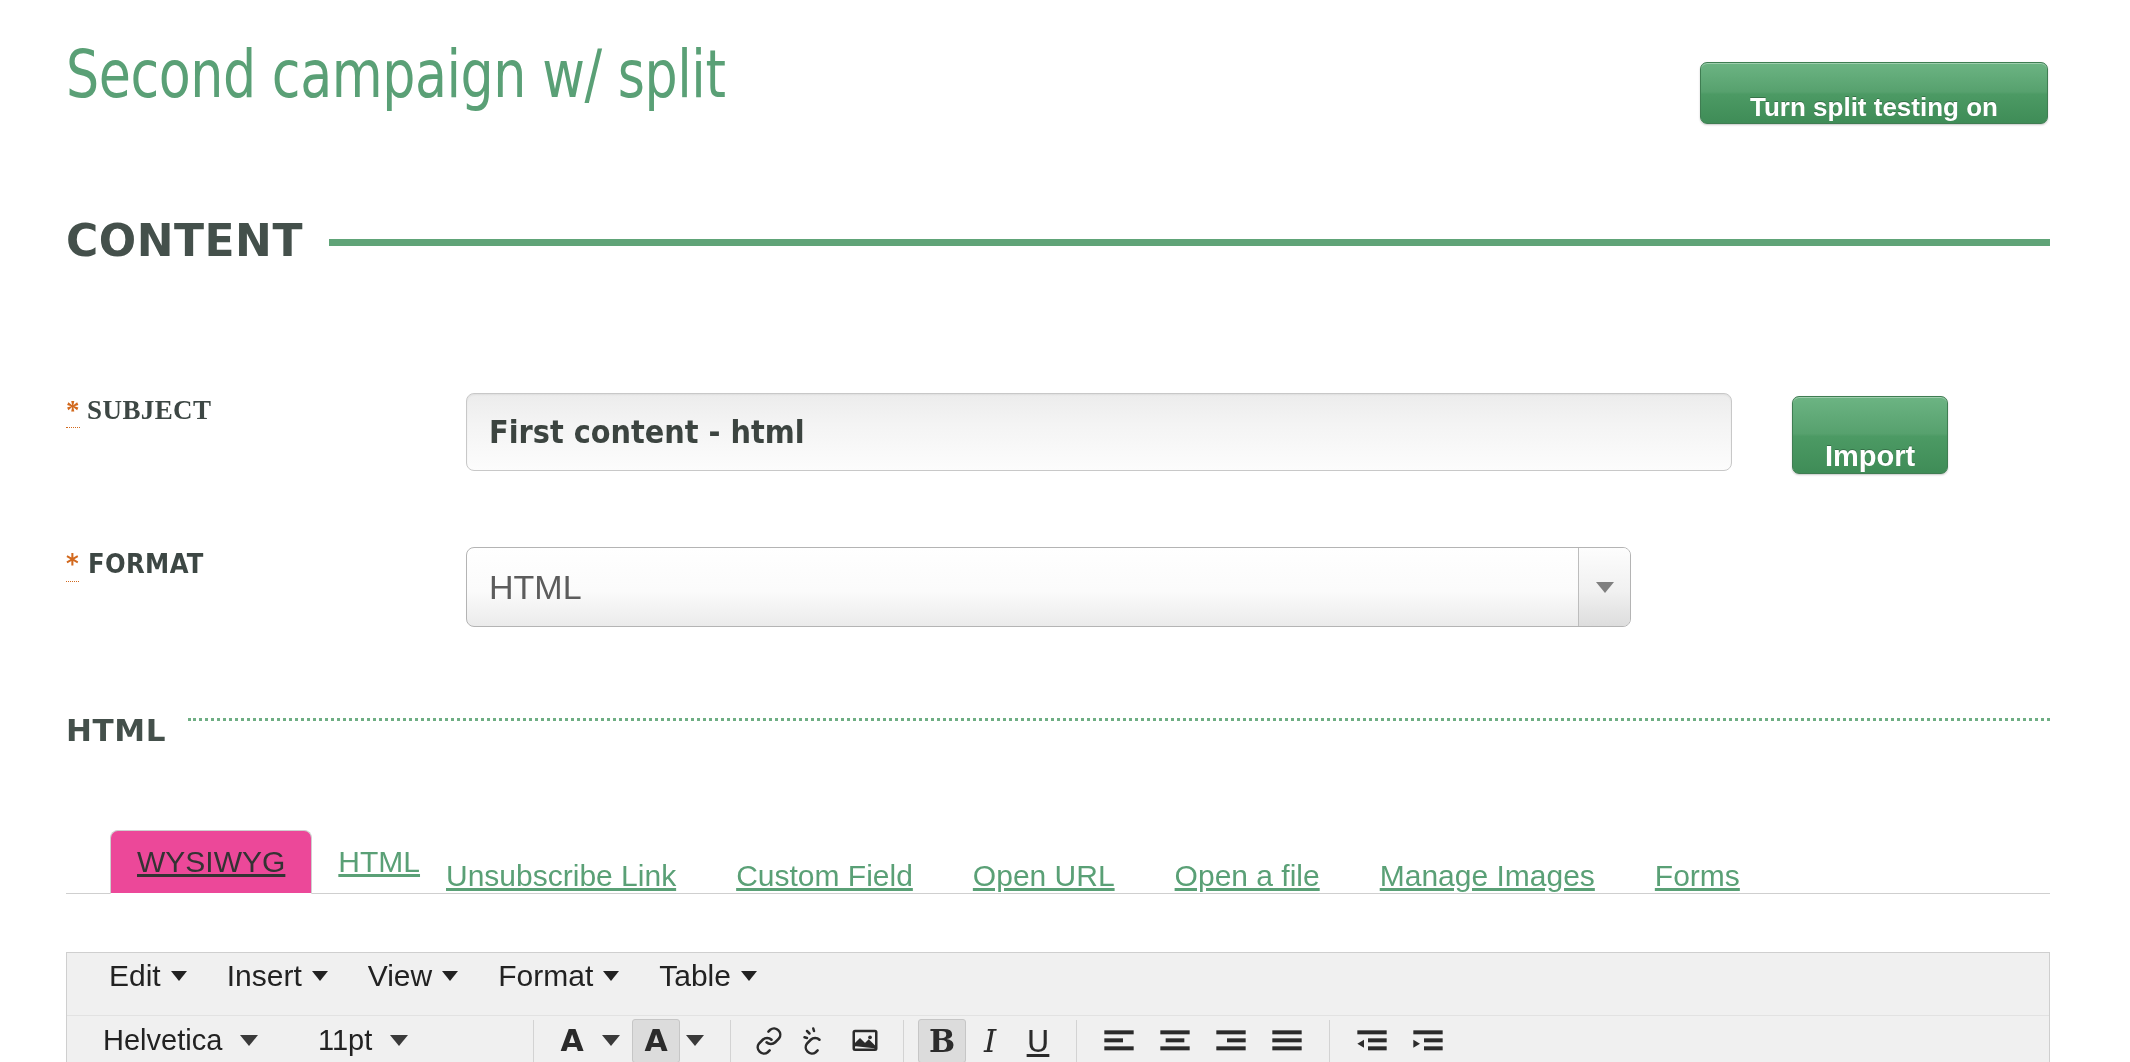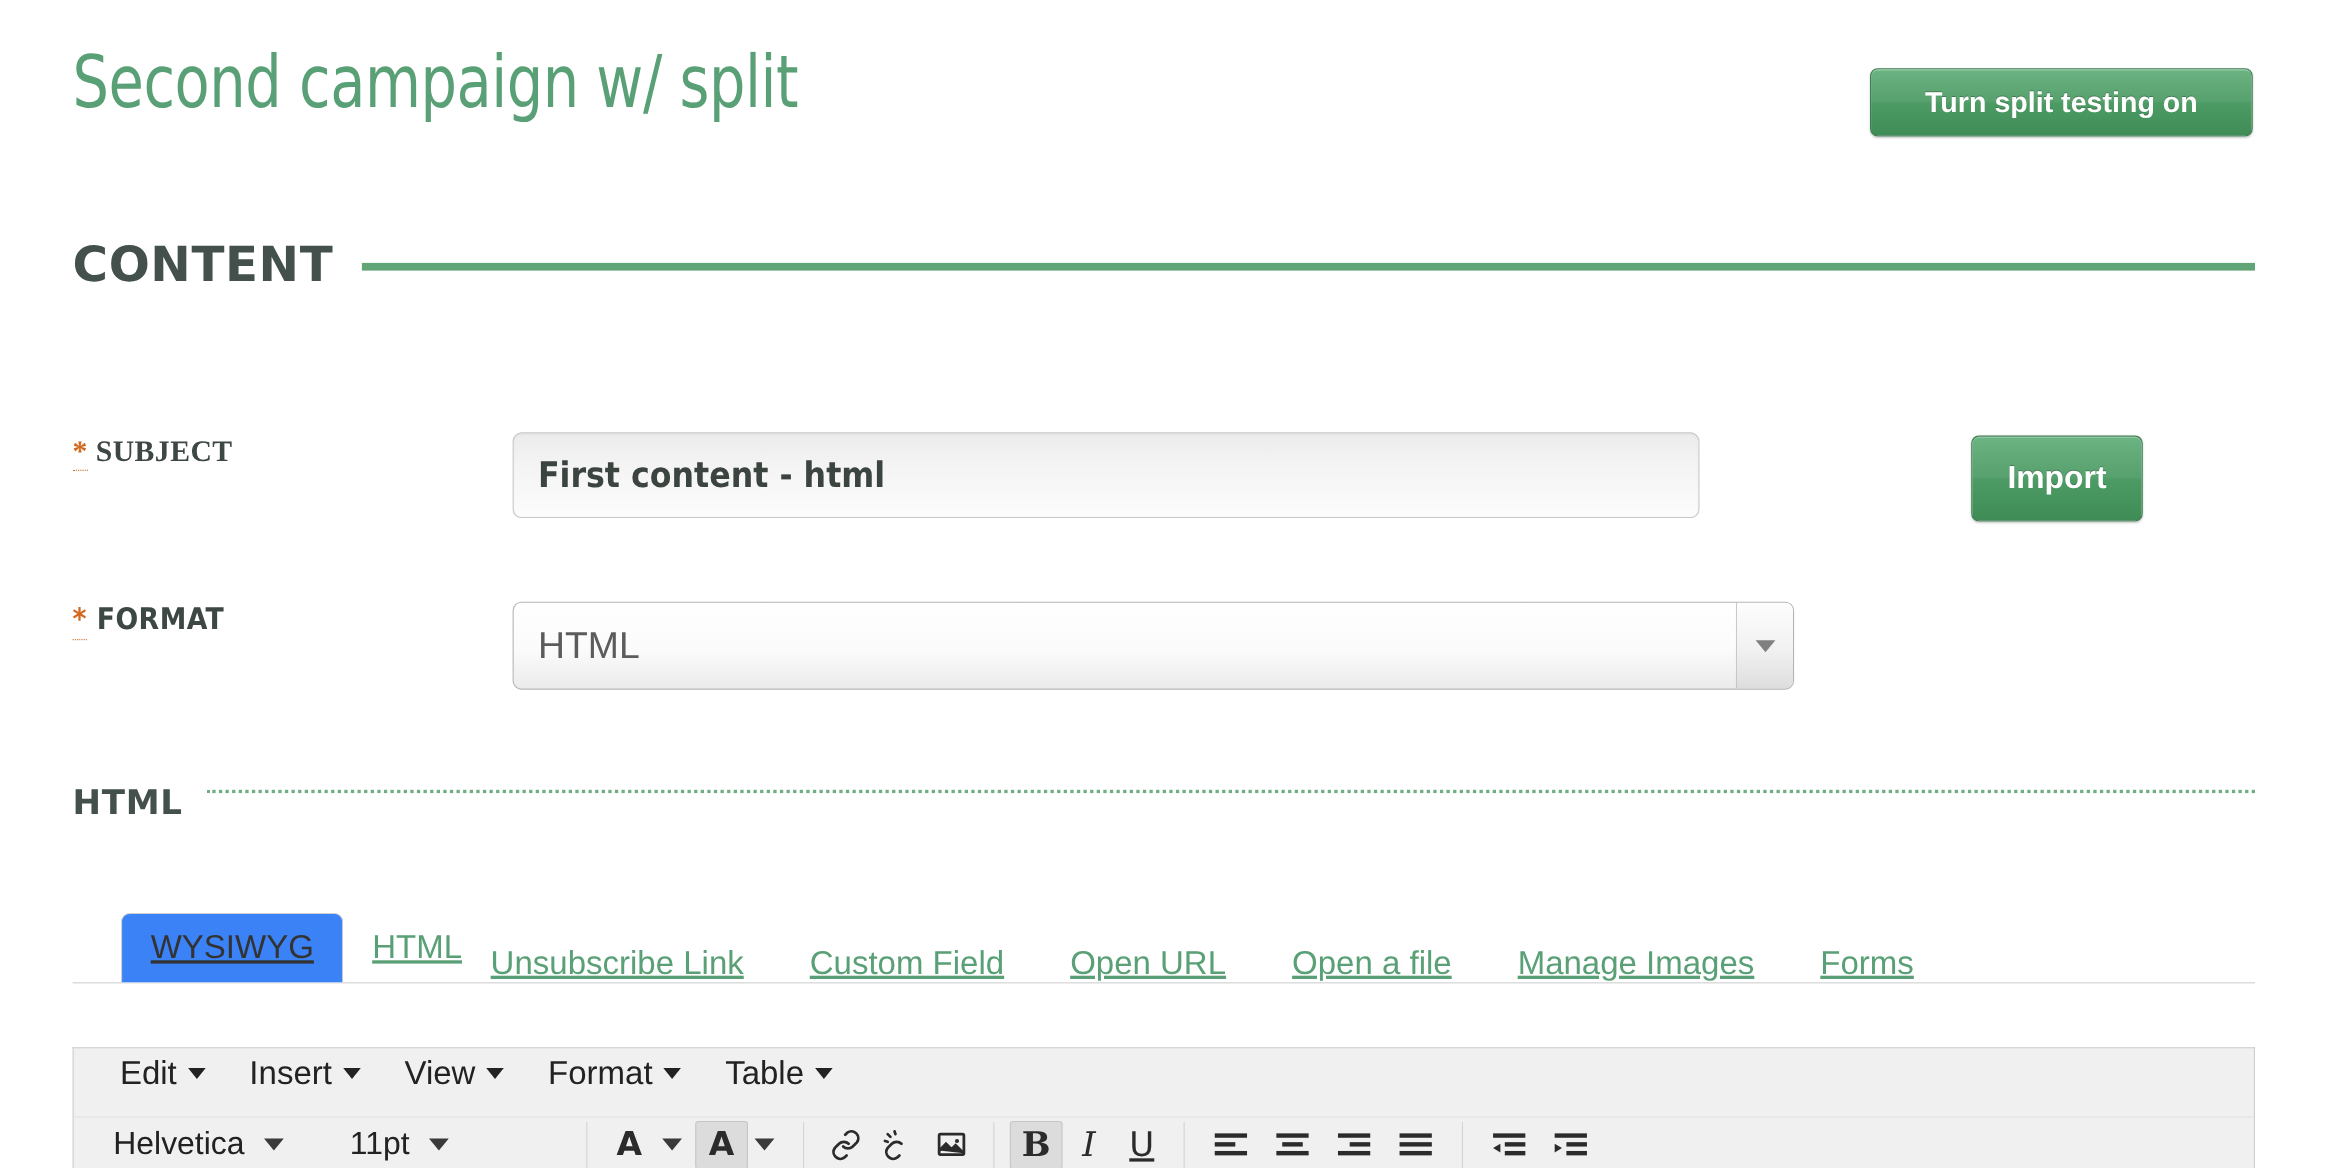--- a/index.html
+++ b/index.html
@@ -14,21 +14,21 @@
 
   
   .page-title {
     position: absolute; left: 66px; top: 36px;
     font-family: "DejaVu Sans Condensed", "Liberation Sans Narrow", "Liberation Sans", sans-serif;
     font-size: 66px; font-weight: 400; color: #5aa076;
     letter-spacing: -0.5px; white-space: nowrap;
     transform: scaleX(0.88); transform-origin: left center;
   }
   .btn-green {
-    display: inline-flex; align-items: center; justify-content: center;
+    display: inline-flex; align-items: flex-end; justify-content: center;
     color: #ffffff; font-weight: bold;
     border: 1px solid #3f7d52;
     border-radius: 7px;
     background: linear-gradient(to bottom, #6cb483 0%, #57a16e 48%, #4c9a64 52%, #3f8c57 100%);
     box-shadow: inset 0 1px 0 rgba(255,255,255,0.35), 0 1px 2px rgba(0,0,0,0.22);
     text-shadow: 0 -1px 0 rgba(0,0,0,0.25);
     cursor: pointer; user-select: none;
   }
   .split-btn {
     position: absolute; left: 1700px; top: 62px;
@@ -46,21 +46,21 @@
   
   .field-label {
     position: absolute;
     font-family: "DejaVu Sans Condensed", "Liberation Sans Narrow", "Liberation Sans", sans-serif;
     font-size: 27px; font-weight: bold; color: #3d4744; letter-spacing: 0.4px;
     white-space: nowrap;
   }
   .field-label .req { color: #d2691e; font-weight: bold; border-bottom: 1px dotted #d2691e; padding-bottom: 2px; }
 
   .subject-input {
-    position: absolute; left: 466px; top: 393px; width: 1079px; height: 78px;
+    position: absolute; left: 466px; top: 393px; width: 1266px; height: 78px;
     border: 1px solid #c8c8c8; border-radius: 8px;
     background: linear-gradient(to bottom, #ececec 0%, #f4f4f4 40%, #fcfcfc 100%);
     box-shadow: inset 0 1px 2px rgba(0,0,0,0.06);
     display: flex; align-items: center; padding: 0 22px;
     font-family: "DejaVu Sans Condensed", "Liberation Sans Narrow", "Liberation Sans", sans-serif;
     font-size: 32px; font-weight: bold; color: #3c4440;
   }
   .import-btn { position: absolute; left: 1792px; top: 396px; width: 156px; height: 78px; font-size: 29px; }
 
   .format-select {
@@ -89,21 +89,21 @@
   
   .tabstrip {
     position: absolute; left: 66px; top: 830px; width: 1984px; height: 64px;
     border-bottom: 1px solid #cfcfcf; display: flex; align-items: flex-end;
   }
   .tab {
     height: 64px; padding: 0 26px; display: flex; align-items: center; justify-content: center;
     font-size: 30px; cursor: pointer; margin-bottom: -1px;
   }
   .tab.active {
-    background: #3b82f6; border: 1px solid #cfcfcf; border-bottom-color: #ffffff;
+    background: #ec4899; border: 1px solid #cfcfcf; border-bottom-color: #ffffff;
     border-radius: 8px 8px 0 0; color: #333333; text-decoration: underline;
     margin-left: 44px;
     align-items: center;
   }
   .tab.inactive { color: #5aa076; text-decoration: underline; }
   .tab-links { display: flex; align-items: center; gap: 60px; }
   .tab-links a { color: #5aa076; text-decoration: underline; font-size: 30px; cursor: pointer; white-space: nowrap; }
 
   
   .editor {

